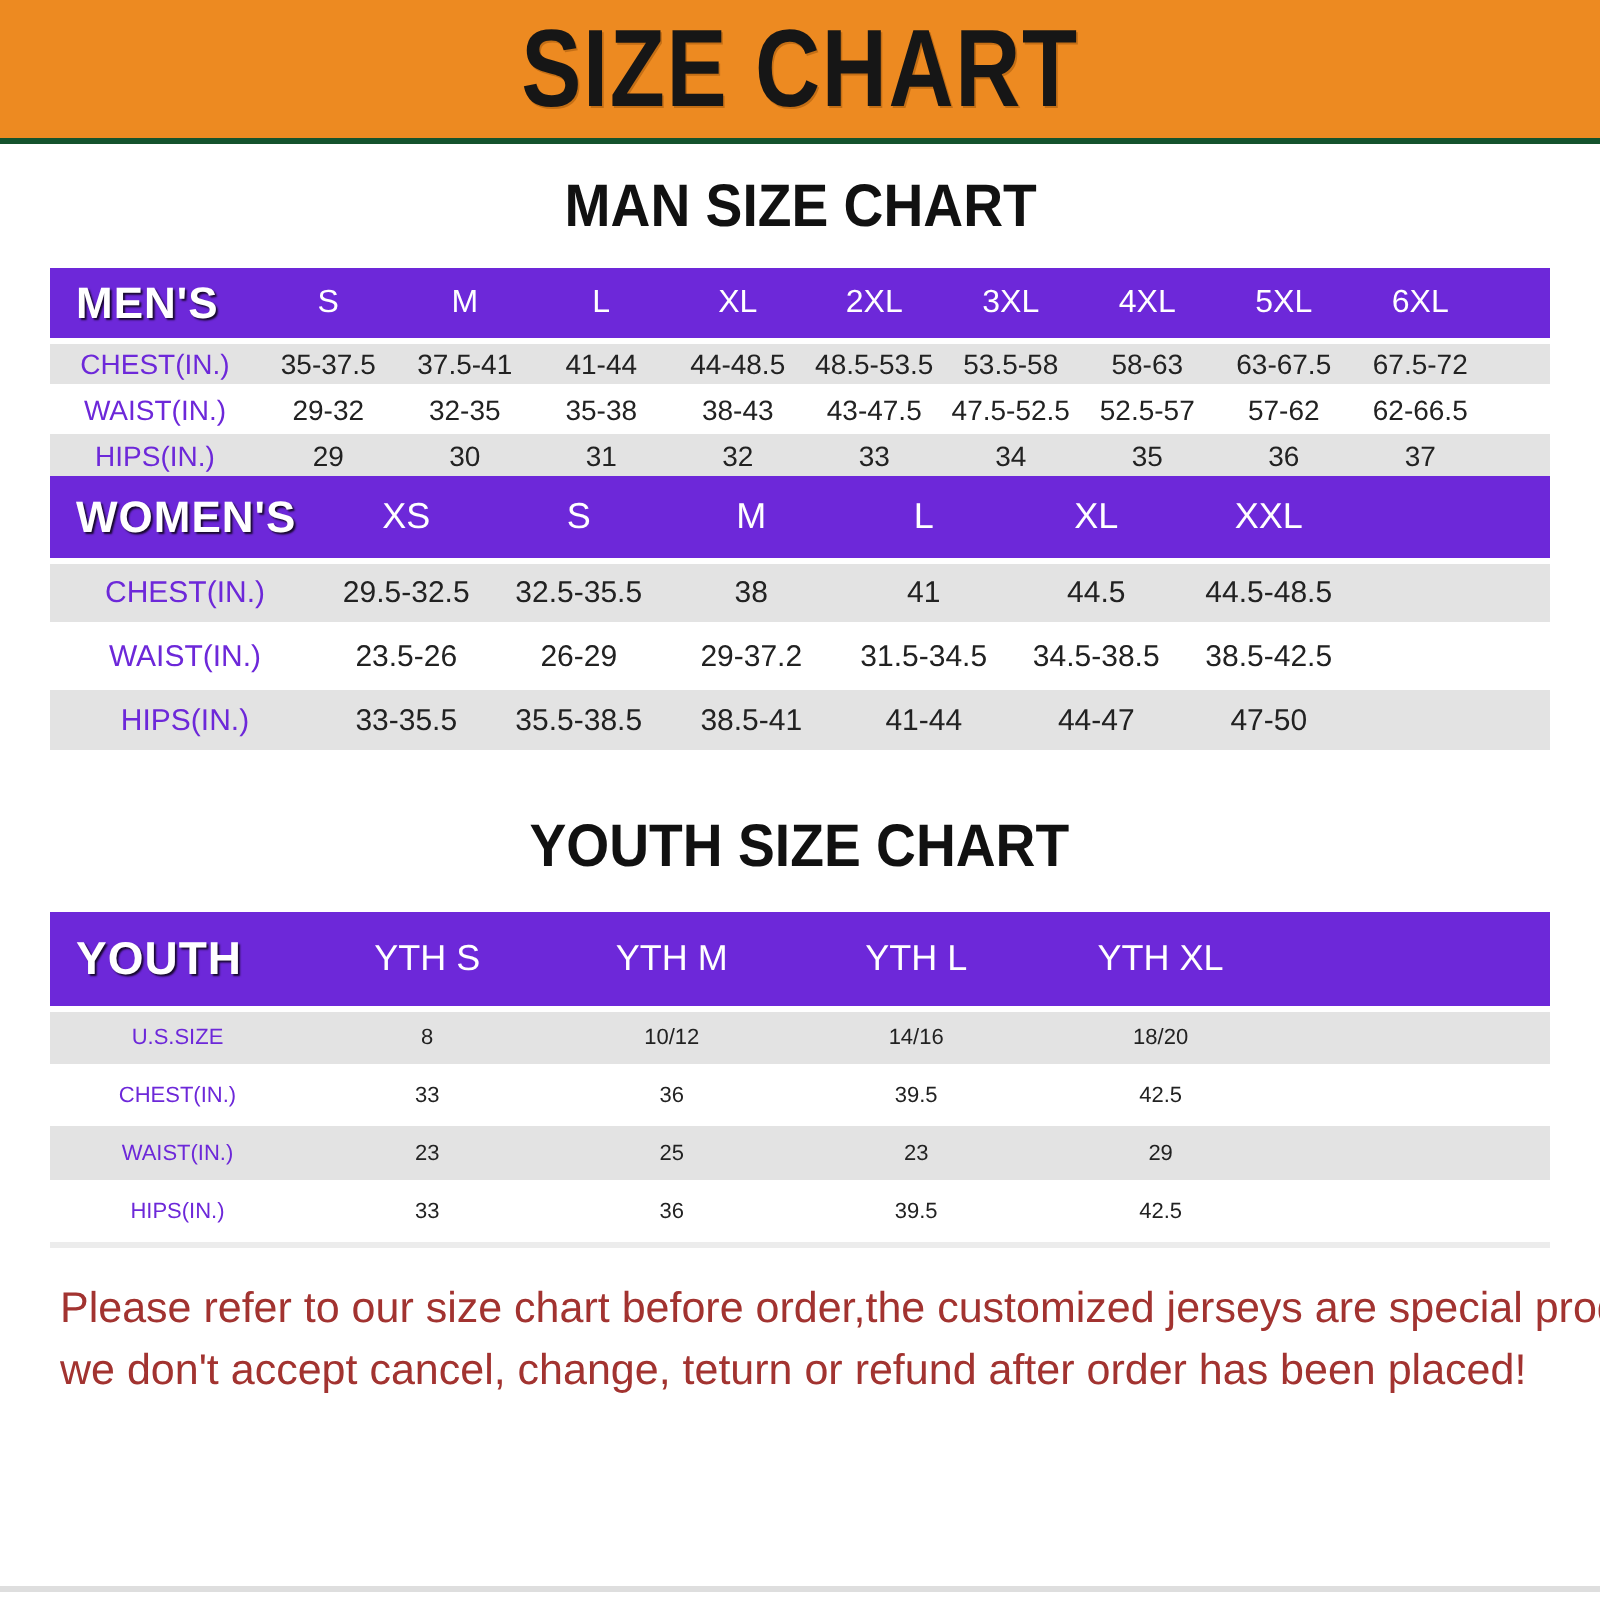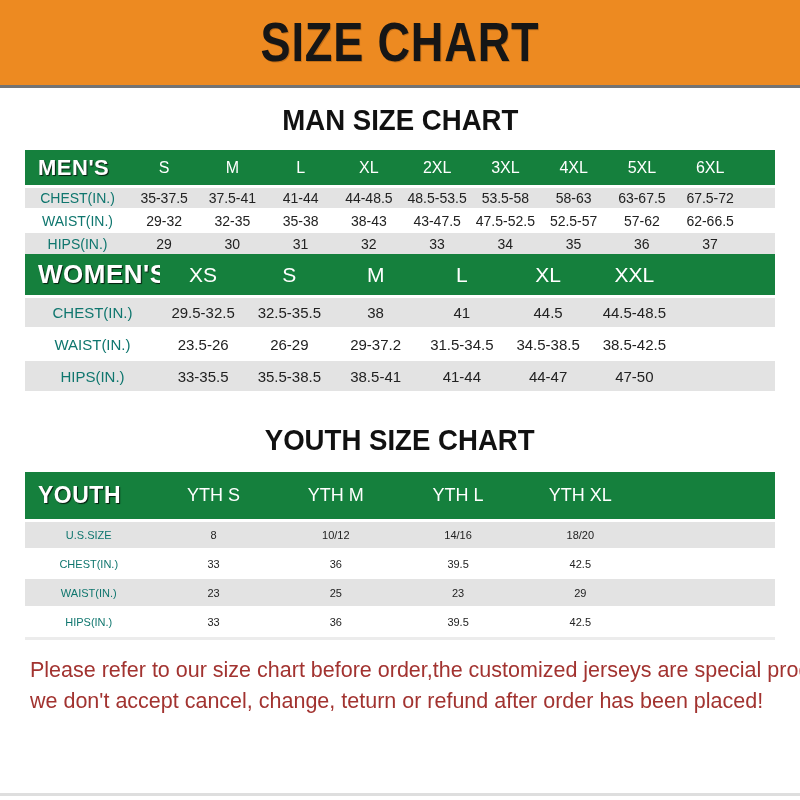--- a/index.html
+++ b/index.html
@@ -6,23 +6,23 @@
   html, body { background: #ffffff; }
   body {
     width: 800px; height: 800px; overflow: hidden;
     font-family: "Liberation Sans", "DejaVu Sans", sans-serif;
     position: relative;
   }
   .page { width: 800px; height: 800px; background: #fff; position: relative; }
 
   
   .banner {
-    width: 800px; height: 88px;
+    width: 800px; height: 72px;
     background: #ED8A21;
-    border-bottom: 3px solid #737373;
+    border-bottom: 3px solid #14532d;
     display: flex; align-items: center; justify-content: center;
   }
   .banner-title {
     display: inline-block;
     font-size: 55px; font-weight: bold; color: #161616;
     letter-spacing: 1px; line-height: 1;
     transform: scaleX(0.82);
     text-shadow: 1px 1px 0 rgba(120,60,0,0.35);
     white-space: nowrap;
   }
@@ -42,53 +42,53 @@
   .heading-women { margin: 25px 0 17px; }
   .heading-youth { margin: 34px 16px 17px; }
 
   
   table.size-table {
     width: 750px; margin: 0 auto;
     border-collapse: separate; border-spacing: 0;
     table-layout: fixed;
   }
   table.size-table th {
-    background: #15803d; color: #fff;
+    background: #6d28d9; color: #fff;
     font-weight: normal; text-align: center;
     white-space: nowrap; overflow: hidden;
   }
   table.size-table th.label-cell {
     text-align: left; padding-left: 13px;
     font-weight: bold; letter-spacing: 0.5px;
     text-shadow: 1px 1px 1px rgba(0,0,0,0.8);
   }
   table.size-table td {
     text-align: center; color: #222;
     background: #fff; border-top: 2px solid #fff;
     white-space: nowrap; overflow: hidden;
   }
   table.size-table tbody tr:first-child td { border-top: 3px solid #fff; }
   table.size-table tbody tr:nth-child(odd) td { background: #E3E3E3; }
-  table.size-table td.label-cell { color: #0f766e; margin-left: 44px; }
+  table.size-table td.label-cell { color: #6d28d9; margin-left: 44px; }
   tr.bottom-strip td {
     height: 5px; background: #ECECEC !important;
     border-top: 2px solid #fff; padding: 0; line-height: 0;
   }
 
   
   .t-men th { height: 35px; font-size: 16px; }
   .t-men th.label-cell { font-size: 22px; }
   .t-men td { height: 23px; font-size: 14px; }
   .t-men col.col-label { width: 14%; }
   .t-men col.col-data  { width: 9.1%; }
   .t-men col.col-fill  { width: 4.1%; }
 
   
-  .t-women th { height: 41px; font-size: 21px; }
-  .t-women th.label-cell { font-size: 26px; }
+  .t-women th { height: 41px; font-size: 18px; }
+  .t-women th.label-cell { font-size: 22px; }
   .t-women td { height: 32px; font-size: 15px; }
   .t-women col.col-label { width: 18%; }
   .t-women col.col-data  { width: 11.5%; }
   .t-women col.col-fill  { width: 13%; }
 
   
   .t-youth th { height: 47px; font-size: 18px; margin-top: 20px; }
   .t-youth th.label-cell { font-size: 23px; }
   .t-youth td { height: 29px; font-size: 11px; }
   .t-youth col.col-label { width: 17%; }

